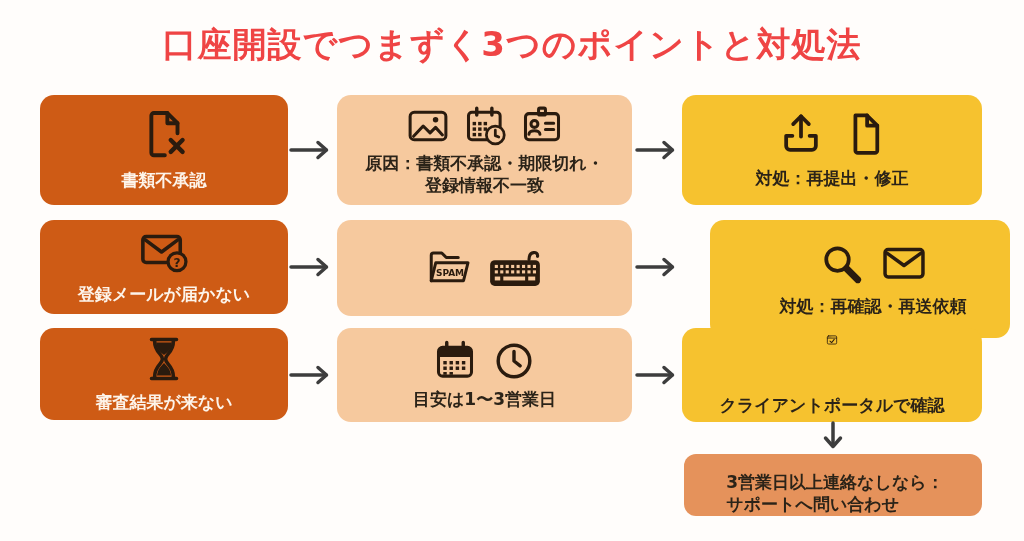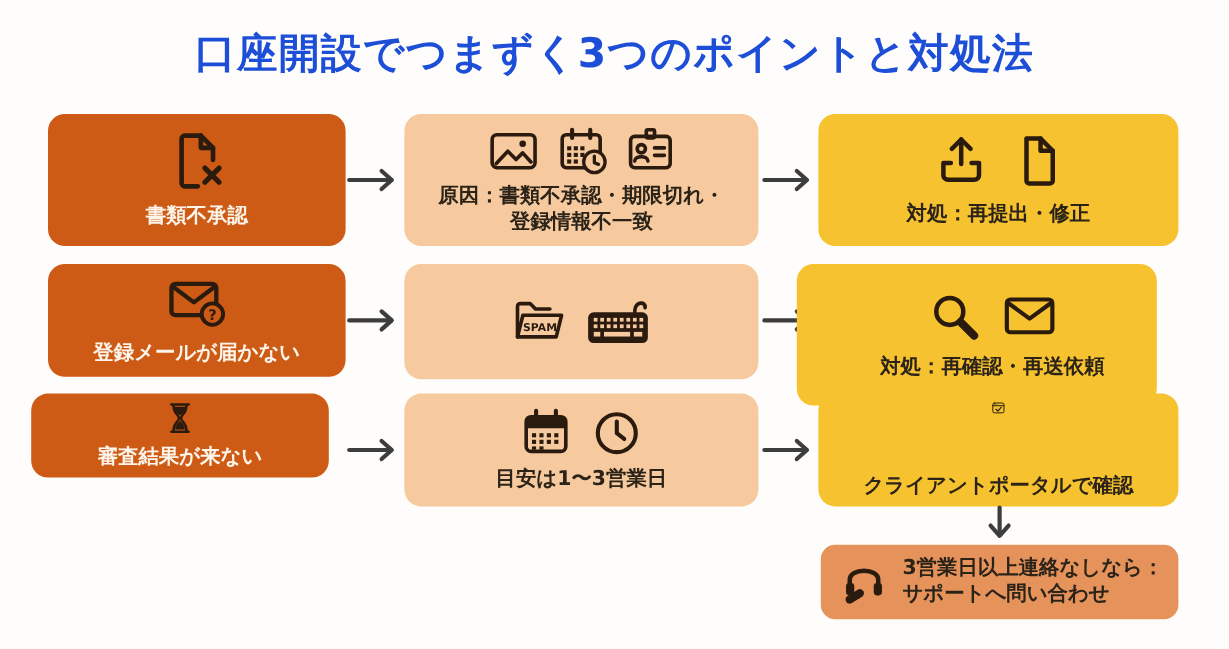--- a/index.html
+++ b/index.html
@@ -5,34 +5,34 @@
   html,body { margin:0; padding:0; background:#ffffff; }
   .canvas {
     position:relative; width:1024px; height:541px;
     background:#FFFDFB; overflow:hidden;
     font-family:"DejaVu Sans","Liberation Sans",sans-serif;
   }
   .title {
     position:absolute; top:22px; left:0; width:100%;
     margin:0; text-align:center;
     font-size:34px; font-weight:800; letter-spacing:1px;
-    color:#1d4ed8;
+    color:#ef4444;
   }
   .box {
     position:absolute; border-radius:14px;
     display:flex; flex-direction:column;
     align-items:center; justify-content:center;
     gap:7px; box-sizing:border-box; padding:6px 10px;
   }
   .problem  { background:#CE5B15; }
   .cause    { background:#F6C99E; }
   .solution { background:#F6C22F; }
   .followup {
     background:#E5925B; border-radius:12px;
-    flex-direction:row; justify-content:flex-start;
+    flex-direction:column; justify-content:flex-start;
     gap:12px; padding:6px 12px 6px 16px;
   }
   .label {
     font-weight:700; font-size:17px; line-height:1.3;
     text-align:center; color:#2B2318;
   }
   .label.light { color:#FDF4EA; }
   .label .line { display:block; }
   .followup .label { text-align:left; font-size:17px; line-height:1.28; }
   .iconrow { display:flex; align-items:center; gap:13px; }
@@ -165,35 +165,35 @@
         </g>
       </svg>
     </div>
   </div>
 
   <svg class="arrow" style="left:635px; top:257px;" width="46" height="20" viewBox="0 0 46 20" fill="none" stroke="#3D3D3D" stroke-width="3.5" stroke-linecap="round" stroke-linejoin="round">
     <path d="M2 10 H37"></path>
       <path d="M29 2.5 L37.5 10 L29 17.5"></path>
   </svg>
 
-  <div class="box solution" style="left:664px; top:220px; width:300px; height:118px;padding-left:36px;">
+  <div class="box solution" style="left:710px; top:220px; width:300px; height:118px;padding-left:36px;">
     <div class="iconrow">
       <svg width="48" height="48" viewBox="0 0 64 64" fill="none" stroke="#2A1B0E" stroke-linecap="round">
         <circle cx="26" cy="26" r="15" stroke-width="5"></circle>
         <path d="M38 38 L53 53" stroke-width="9"></path>
       </svg>
       <svg width="50" height="44" viewBox="0 0 64 58" fill="none" stroke="#2A1B0E" stroke-width="4.6" stroke-linecap="round" stroke-linejoin="round">
         <rect x="7" y="10" width="50" height="36" rx="4"></rect>
         <path d="M10 15 L32 31 L54 15"></path>
       </svg>
     </div>
     <div class="label">対処：再確認・再送依頼</div>
   </div>
 
-  <div class="box problem" style="left:26px; top:328px; width:248px; height:70px;">
+  <div class="box problem" style="left:40px; top:328px; width:248px; height:92px;">
     <svg width="50" height="50" viewBox="0 0 64 64" fill="none" stroke="#2A1B0E" stroke-width="4.6" stroke-linecap="round" stroke-linejoin="round">
       <path d="M16 7 H48 M16 57 H48"></path>
       <path d="M20 9 C20 24 30 25 30 32 C30 39 20 40 20 55"></path>
       <path d="M44 9 C44 24 34 25 34 32 C34 39 44 40 44 55"></path>
       <path d="M22 11 H42 C42 20 36 24 32 27 C28 24 22 20 22 11 Z" fill="#2A1B0E" stroke="none"></path>
       <path d="M32 37 C36 41 40 45 41 53 H23 C24 45 28 41 32 37 Z" fill="#2A1B0E" stroke="none"></path>
     </svg>
     <div class="label light">審査結果が来ない</div>
   </div>
 

